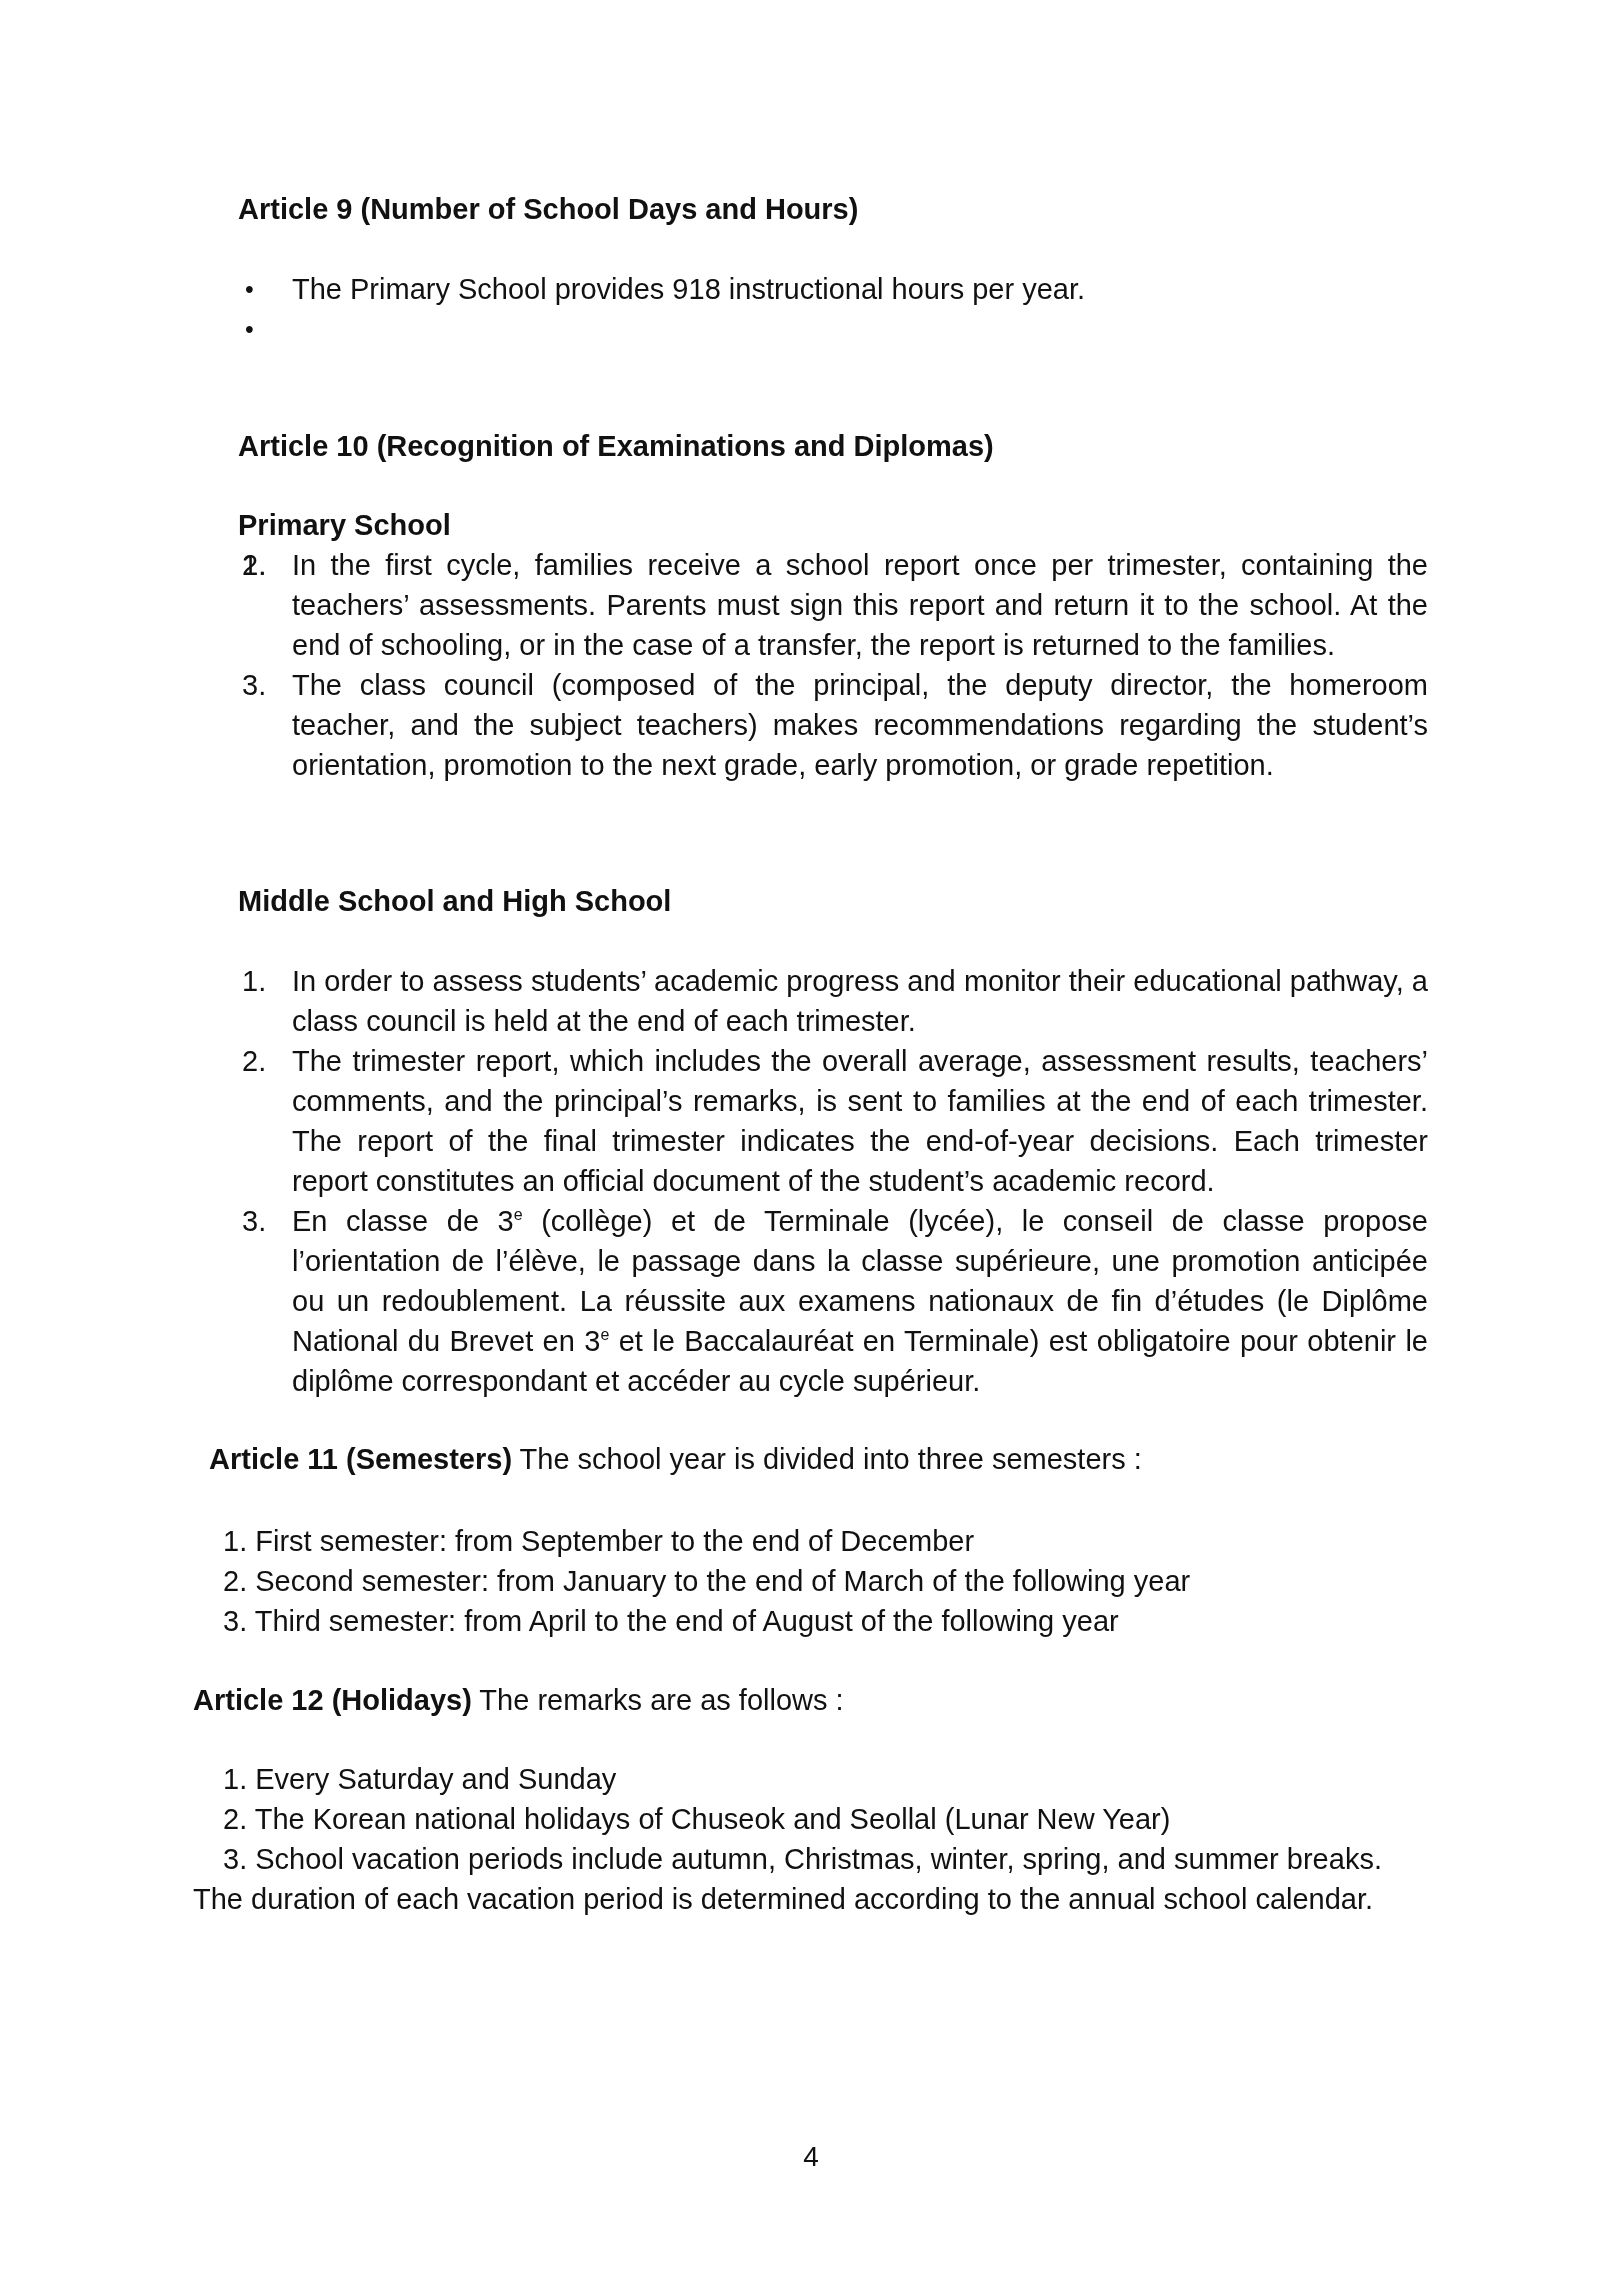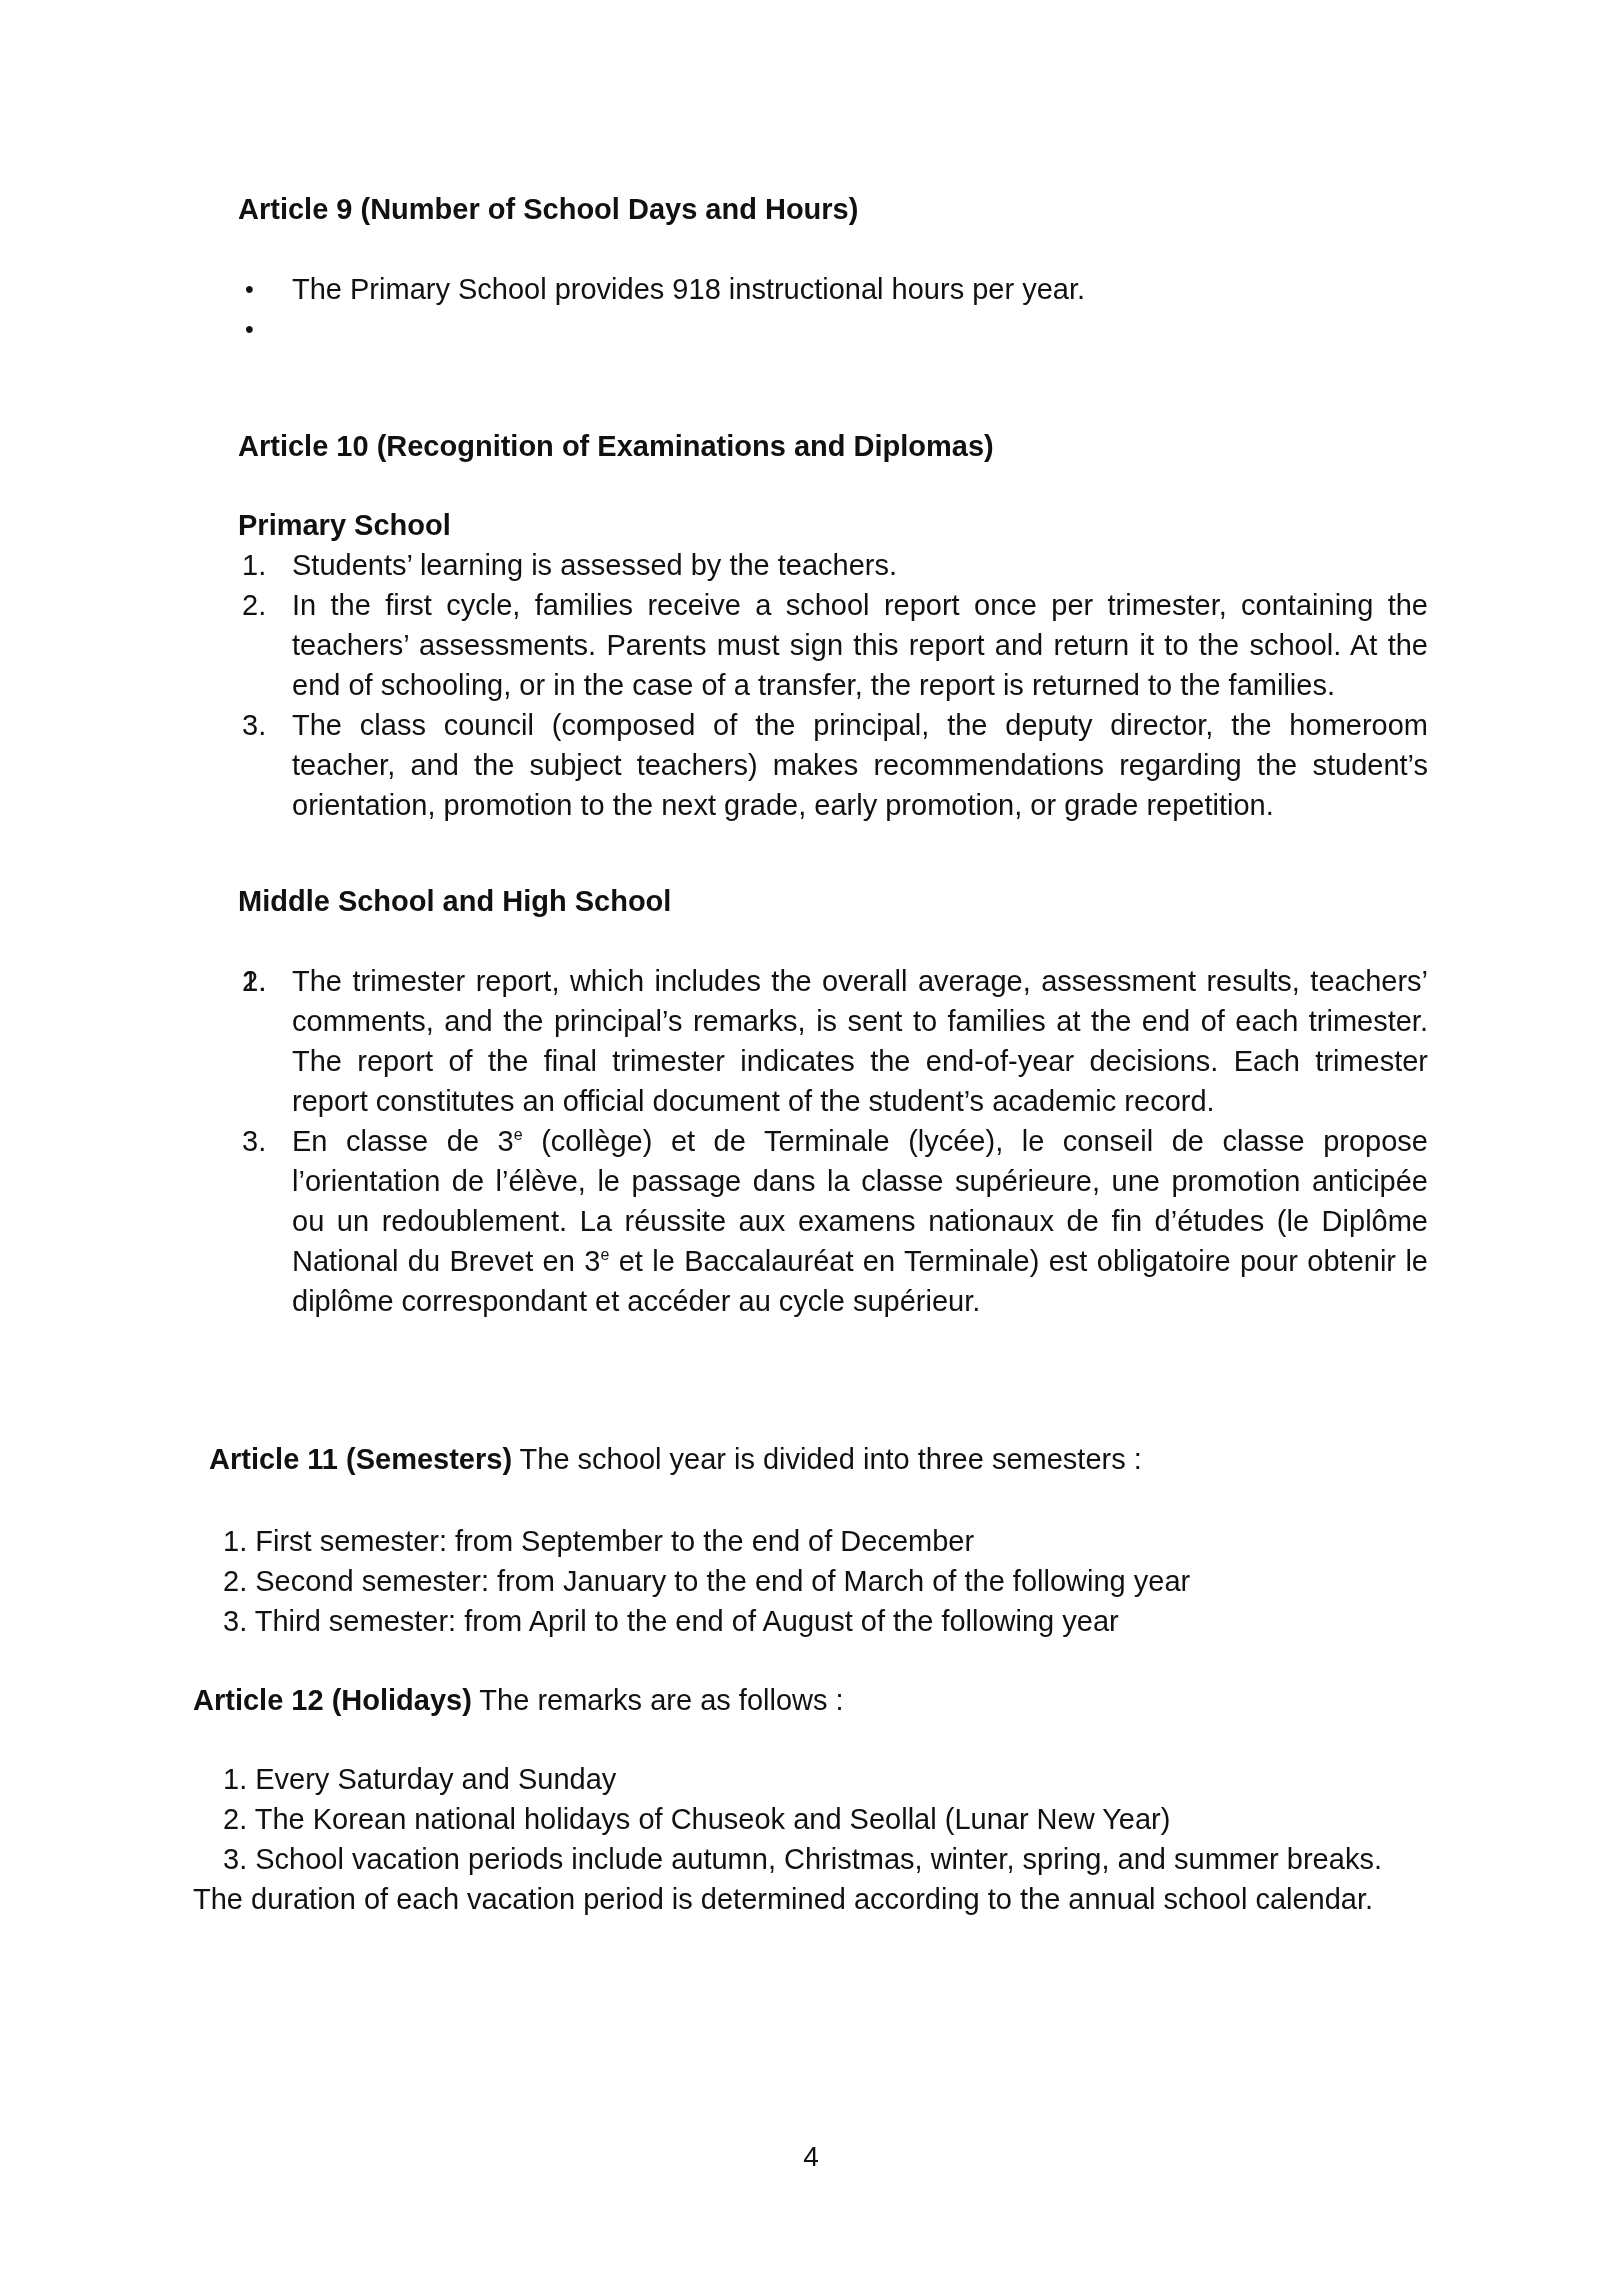--- a/index.html
+++ b/index.html
@@ -89,37 +89,37 @@
     </div>
   </div>
 
   <div class="heading" style="top:426px;">Article 10 (Recognition of Examinations and Diplomas)</div>
 
   <div class="heading" style="top:505px;">Primary School</div>
 
   <div class="block" style="top:545px;">
     <div class="item">
       <span class="marker">1.</span>
-      <span>Students’ learning is assessed by the teachers.</span>
     </div>
     <div class="item">
       <span class="marker">2.</span>
       <span>In the first cycle, families receive a school report once per trimester, containing the teachers’ assessments. Parents must sign this report and return it to the school. At the end of schooling, or in the case of a transfer, the report is returned to the families.</span>
     </div>
     <div class="item">
       <span class="marker">3.</span>
       <span>The class council (composed of the principal, the deputy director, the homeroom teacher, and the subject teachers) makes recommendations regarding the student’s orientation, promotion to the next grade, early promotion, or grade repetition.</span>
     </div>
   </div>
 
   <div class="heading" style="top:881px;">Middle School and High School</div>
 
   <div class="block" style="top:961px;">
     <div class="item">
       <span class="marker">1.</span>
+      <span>In order to assess students’ academic progress and monitor their educational pathway, a class council is held at the end of each trimester.</span>
     </div>
     <div class="item">
       <span class="marker">2.</span>
       <span>The trimester report, which includes the overall average, assessment results, teachers’ comments, and the principal’s remarks, is sent to families at the end of each trimester. The report of the final trimester indicates the end-of-year decisions. Each trimester report constitutes an official document of the student’s academic record.</span>
     </div>
     <div class="item">
       <span class="marker">3.</span>
       <span><span>En classe de 3</span><sup>e</sup><span> (collège) et de Terminale (lycée), le conseil de classe propose l’orientation de l’élève, le passage dans la classe supérieure, une promotion anticipée ou un redoublement. La réussite aux examens nationaux de fin d’études (le Diplôme National du Brevet en 3</span><sup>e</sup><span> et le Baccalauréat en Terminale) est obligatoire pour obtenir le diplôme correspondant et accéder au cycle supérieur.</span></span>
     </div>
   </div>

